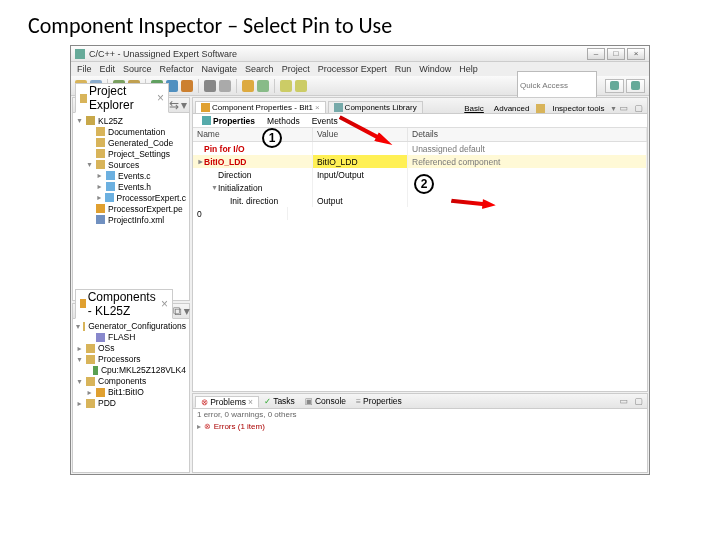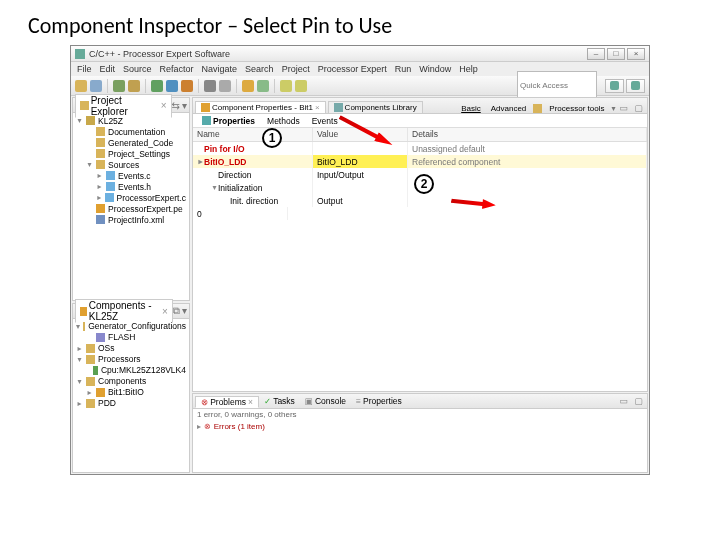--- a/index.html
+++ b/index.html
@@ -16,21 +16,21 @@
   .toolbar { height: 20px; background: linear-gradient(#fafafa,#e5e5e5); display: flex; align-items: center; padding: 0 4px; gap: 3px; border-bottom: 1px solid #ccc; }
   .tbicon { width: 12px; height: 12px; border-radius: 2px; }
   .tbsep { width: 1px; height: 14px; background: #ccc; margin: 0 2px; }
   .quickaccess { margin-left: auto; display:flex; align-items:center; gap:4px; }
   .qa-input { width: 80px; height: 30px; border: 1px solid #bbb; background: #fff; font-size:8px; padding:0 2px; color:#999;}
   .persp { display:flex; gap:2px; margin-left:4px;}
   .persp-btn { height:14px; border:1px solid #bbb; background:linear-gradient(#fff,#eee); padding:0 4px; font-size:8px; display:flex; align-items:center; gap:2px;}
   .body { display: flex; height: calc(100% - 50px); }
   .left-col { width: 120px; display: flex; flex-direction: column; }
   .panel { background: #fff; border: 1px solid #ccc; margin: 1px; display:flex; flex-direction:column; }
-  .panel-tabs { height: 15px; background: linear-gradient(#f5f5f5,#e5e5e5); display: flex; align-items: center; padding: 0 2px; border-bottom: 1px solid #ccc; font-size:10px; }
+  .panel-tabs { height: 15px; background: linear-gradient(#f5f5f5,#e5e5e5); display: flex; align-items: flex-end; padding: 0 2px; border-bottom: 1px solid #ccc; font-size:12px; }
   .tab { padding: 0 4px; display:flex; align-items:center; gap:2px; }
   .tab.active { background: #fff; border:1px solid #ccc; border-bottom:1px solid #fff; margin-bottom:-1px; }
   .tab-close { color:#999; }
   .panel-tools { margin-left:auto; display:flex; gap:2px; color:#777; }
   .tree { padding: 2px 3px; font-size: 8.5px; overflow:hidden; flex:1; }
   .tree-row { display:flex; align-items:center; gap:3px; padding: 0.5px 0; white-space: nowrap; }
   .ticon-sm { width:9px; height:9px; display:inline-block; }
   .fold { width:7px; display:inline-block; color:#888; font-size:8px; text-align:center;}
   .center-col { flex: 1; display:flex; flex-direction:column; }
   .ci-tabs { height:16px; display:flex; align-items:flex-end; padding:0 2px; background:linear-gradient(#f5f5f5,#e5e5e5); border-bottom:1px solid #ccc; font-size:8px; gap:2px;}
@@ -72,21 +72,21 @@
 </style>
 </head>
 <body>
 
 <div class="slide-title">Component Inspector – Select Pin to Use</div>
 
 <div class="ide-window">
 
   <div class="titlebar">
     <span class="ticon"></span>
-    <span class="ttext">C/C++ - Processor Expert Software</span>
+    <span class="ttext">C/C++ - Unassigned Expert Software</span>
     <div class="winbtns">
       <div class="winbtn">–</div>
       <div class="winbtn">□</div>
       <div class="winbtn">×</div>
     </div>
   </div>
 
   <div class="menubar">
     <span>File</span>
     <span>Edit</span>
@@ -269,21 +269,21 @@
             <span class="tab-close">×</span>
           </div>
           <div class="ci-tab">
             <span class="ticon-sm" style="background:#7aa"></span>
             <span>Components Library</span>
           </div>
           <div class="ci-right">
             <span class="ci-mode" style="text-decoration:underline">Basic</span>
             <span class="ci-mode">Advanced</span>
             <span class="ticon-sm" style="background:#d8b45a"></span>
-            <span class="ci-mode">Processor tools</span>
+            <span class="ci-mode">Inspector tools</span>
             <span style="font-size:8px;color:#777">▾</span>
             <span class="mini-btns">▭ ▢</span>
           </div>
         </div>
         <div class="subtabs">
           <div class="subtab active">
             <span class="ticon-sm" style="background:#5aa"></span>
             <span>Properties</span>
           </div>
           <div class="subtab">Methods</div>

